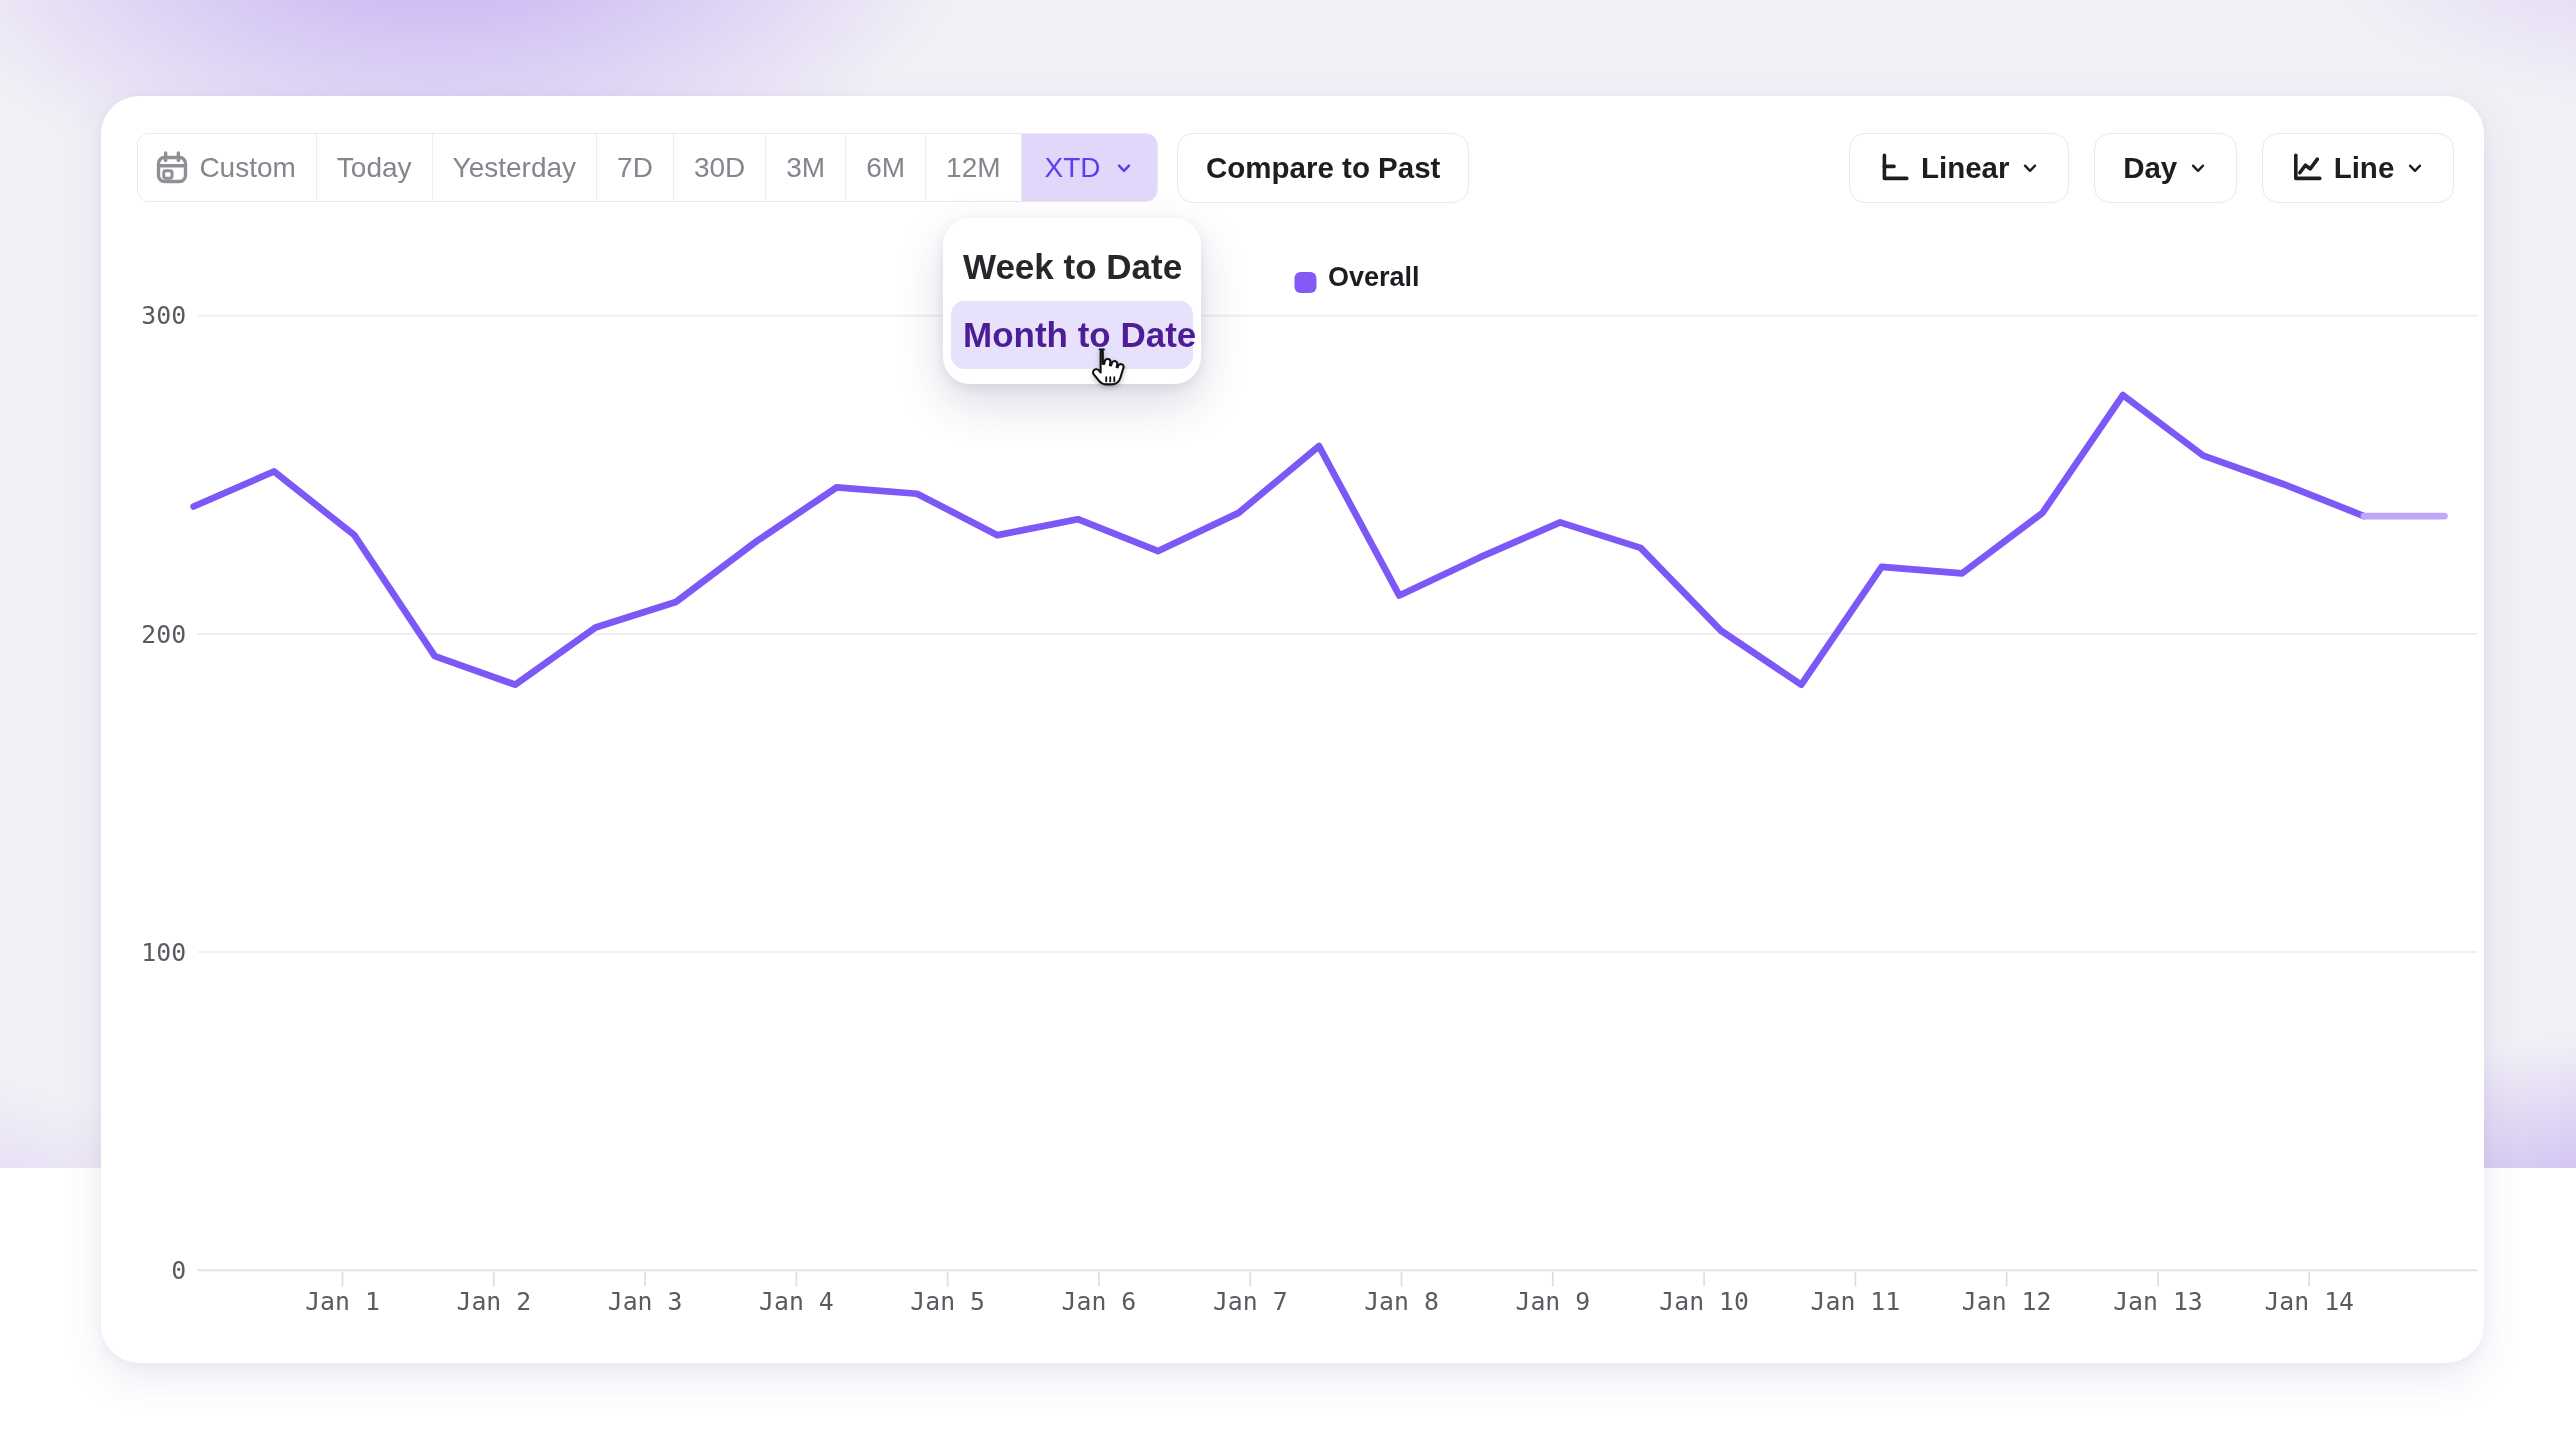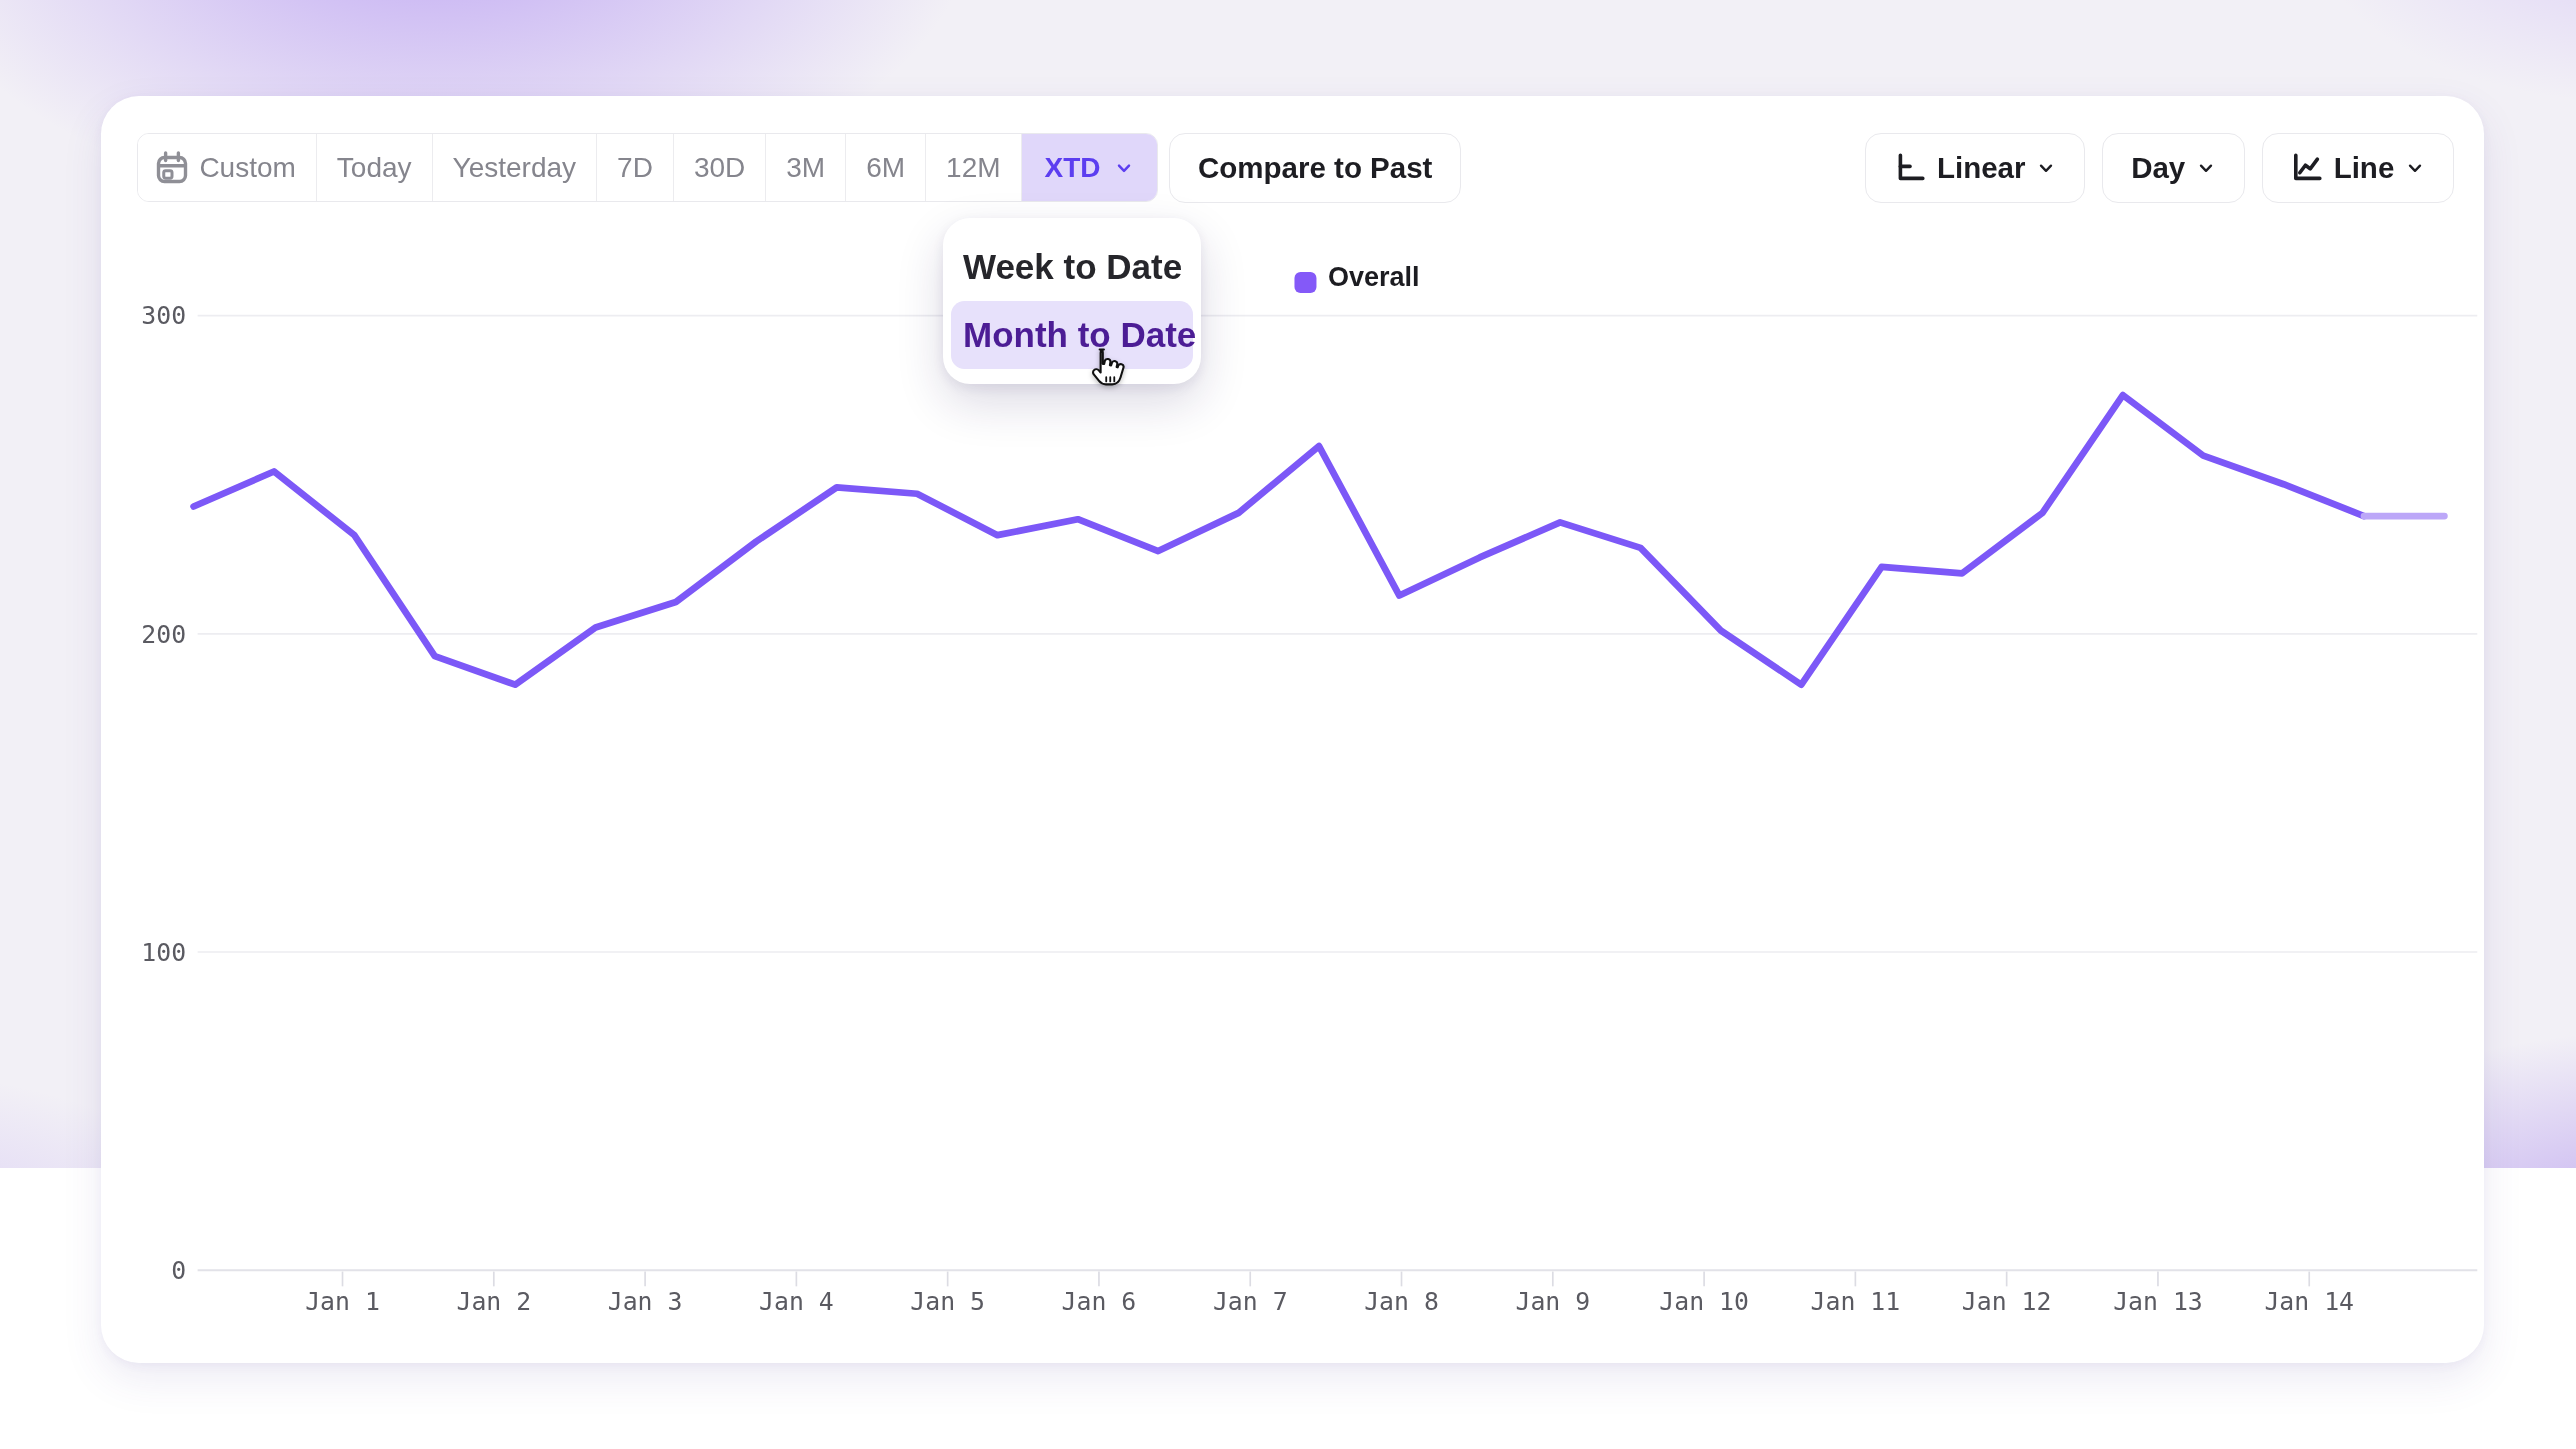--- a/index.html
+++ b/index.html
@@ -14,24 +14,24 @@
       #f2f0f6;
   }
   .card{position:absolute;left:101px;top:96px;width:2383px;height:1267px;background:#fff;
     border-radius:38px;box-shadow:0 16px 40px rgba(80,60,150,0.10),0 2.7px 9.4px rgba(80,60,150,0.05);}
   
   .toolbar-left{position:absolute;left:36px;top:37px;display:flex;align-items:stretch;}
   .seg-group{display:flex;align-items:stretch;height:67px;border:1.3px solid #e9e9ed;border-radius:12px;overflow:hidden;background:#fff;}
   .seg{display:flex;align-items:center;gap:9.4px;padding:0 20px;background:#fff;border:none;border-left:1.3px solid #ececef;
     font-family:"Liberation Sans",sans-serif;font-size:28px;color:#85858d;cursor:pointer;white-space:nowrap;}
   .seg:first-child{border-left:none;padding-left:16px;}
-  .seg.selected{background:#e0d7fa;color:#5c3ef0;font-weight:700;padding:0 23px;}
+  .seg.selected{background:#e0d7fa;color:#5c3ef0;font-weight:400;padding:0 23px;}
   .seg .chev{margin-left:4px;}
   .btn{display:flex;align-items:center;gap:10.7px;height:70px;padding:0 28px;background:#fff;border:1.3px solid #e9e9ed;
-    border-radius:16px;font-family:"Liberation Sans",sans-serif;font-size:29.5px;font-weight:600;color:#1d1d22;cursor:pointer;white-space:nowrap;box-sizing:border-box;}
+    border-radius:16px;font-family:"Liberation Sans",sans-serif;font-size:29.5px;font-weight:600;color:#1d1d22;cursor:pointer;white-space:nowrap;box-sizing:border-box;margin-left:8px;}
   .compare-btn{position:absolute;left:1068px;top:37px;}
   .toolbar-right{position:absolute;right:30px;top:37px;display:flex;gap:17px;}
   .icon{display:inline-flex;flex:none;}
   
   .legend{position:absolute;left:1236px;top:166px;transform:translateX(-50%);display:flex;align-items:flex-end;gap:12px;z-index:6;padding-left:40px;}
   .legend-swatch{width:21.5px;height:21.5px;border-radius:6px;background:#8459f8;}
   .legend-label{font-size:27px;font-weight:600;color:#1c1c21;}
   
   #chart-svg{position:absolute;left:0;top:0;z-index:5;}
   .axis-label{font-family:"DejaVu Sans Mono",monospace;font-size:37px;fill:#5a5a61;}

